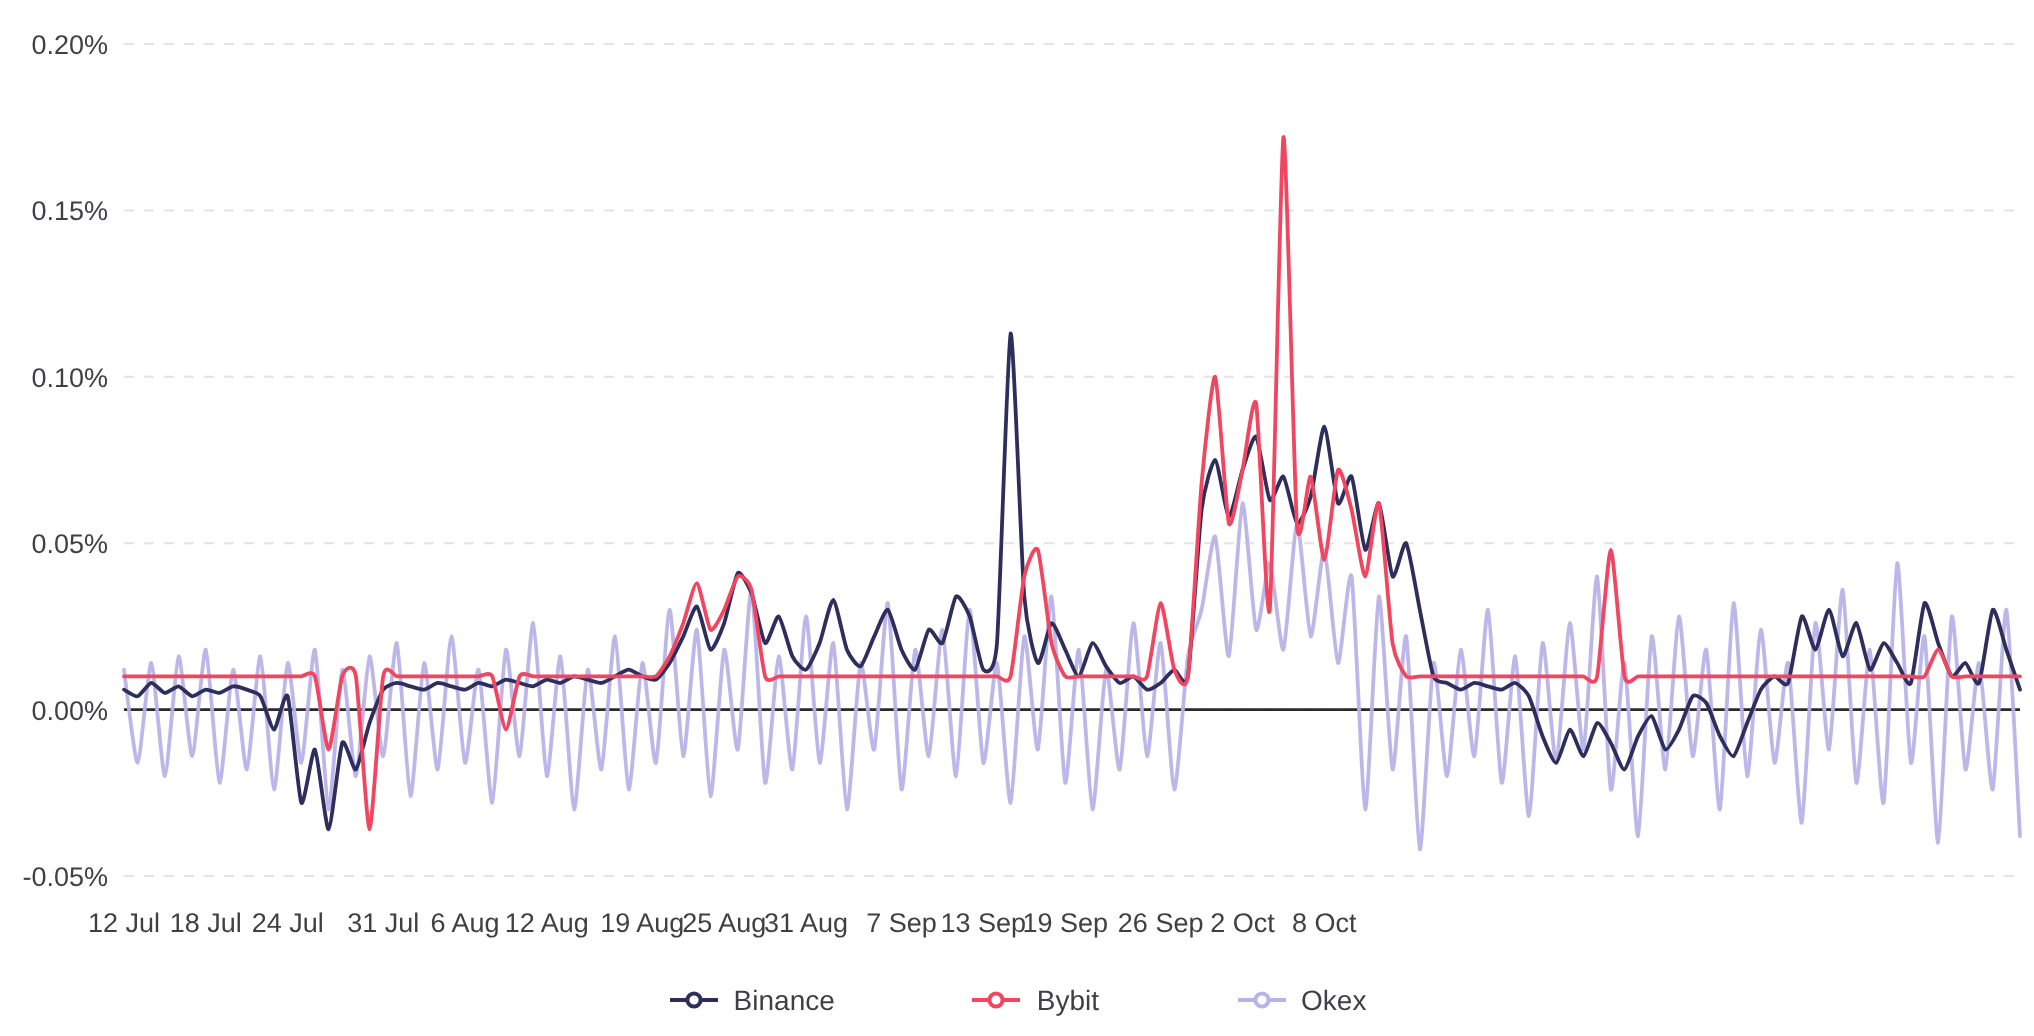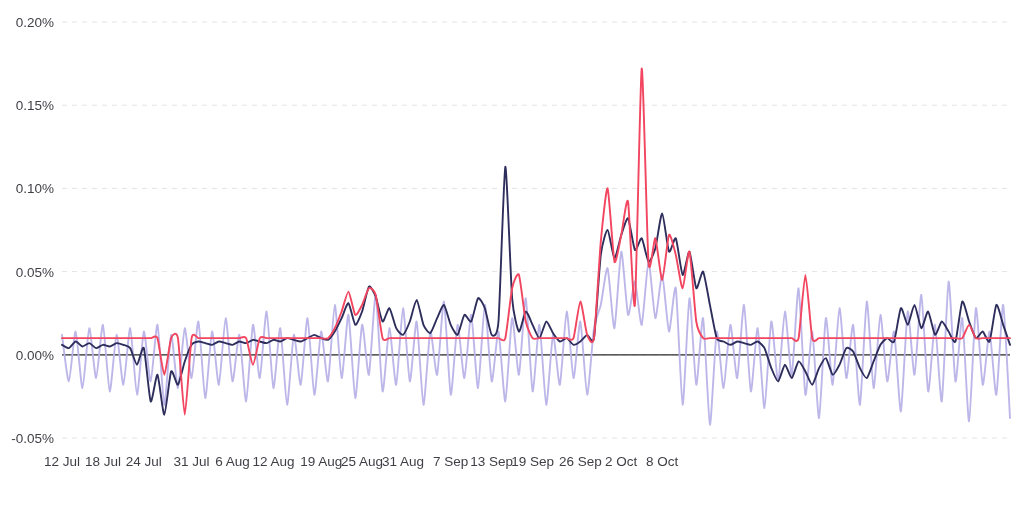--- a/index.html
+++ b/index.html
@@ -110,14 +110,37 @@
         <text x="403.0071942446043" y="466" text-anchor="middle" class="xtick-label">31 Aug</text>
         <text x="450.7482014388489" y="466" text-anchor="middle" class="xtick-label">7 Sep</text>
         <text x="491.66906474820144" y="466" text-anchor="middle" class="xtick-label">13 Sep</text>
         <text x="532.5899280575541" y="466" text-anchor="middle" class="xtick-label">19 Sep</text>
         <text x="580.3309352517986" y="466" text-anchor="middle" class="xtick-label">26 Sep</text>
         <text x="621.2517985611511" y="466" text-anchor="middle" class="xtick-label">2 Oct</text>
         <text x="662.1726618705036" y="466" text-anchor="middle" class="xtick-label">8 Oct</text>
       </g>
   </svg>
 
+  <div class="legend-row">
+      <div class="legend-item">
+        <svg class="legend-mark" viewBox="0 0 26 14">
+          <line x1="1" y1="7" x2="25" y2="7" stroke="#2e2e5c" stroke-width="2"></line>
+          <circle cx="13" cy="7" r="3.3" fill="#ffffff" stroke="#2e2e5c" stroke-width="2"></circle>
+        </svg>
+        <span class="legend-text">Binance</span>
+      </div>
+      <div class="legend-item">
+        <svg class="legend-mark" viewBox="0 0 26 14">
+          <line x1="1" y1="7" x2="25" y2="7" stroke="#f2455f" stroke-width="2"></line>
+          <circle cx="13" cy="7" r="3.3" fill="#ffffff" stroke="#f2455f" stroke-width="2"></circle>
+        </svg>
+        <span class="legend-text">Bybit</span>
+      </div>
+      <div class="legend-item">
+        <svg class="legend-mark" viewBox="0 0 26 14">
+          <line x1="1" y1="7" x2="25" y2="7" stroke="#b9b3e8" stroke-width="2"></line>
+          <circle cx="13" cy="7" r="3.3" fill="#ffffff" stroke="#b9b3e8" stroke-width="2"></circle>
+        </svg>
+        <span class="legend-text">Okex</span>
+      </div>
+    </div>
 
 </div>
 
 </body></html>

